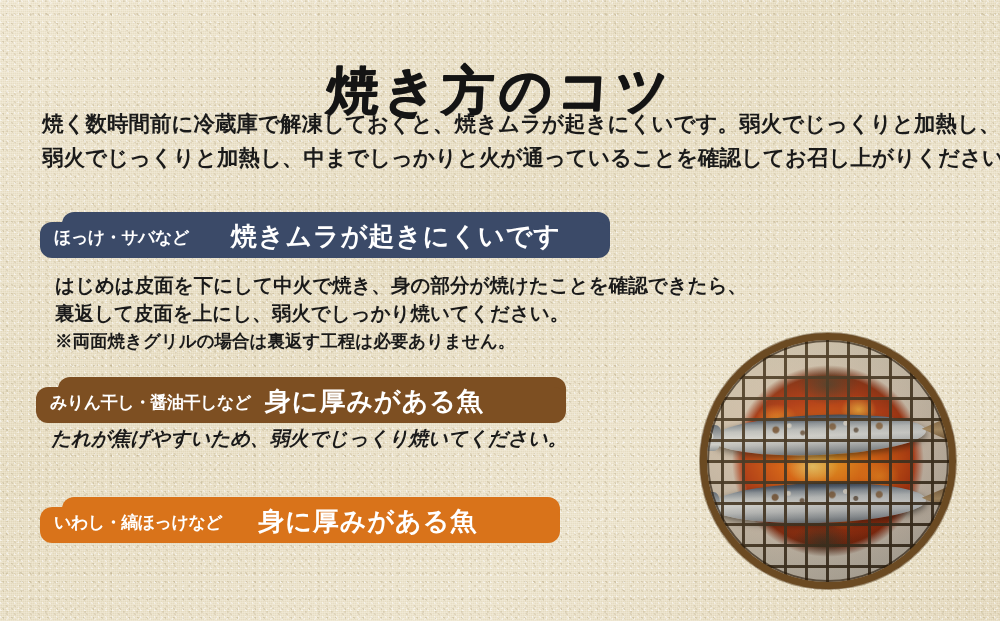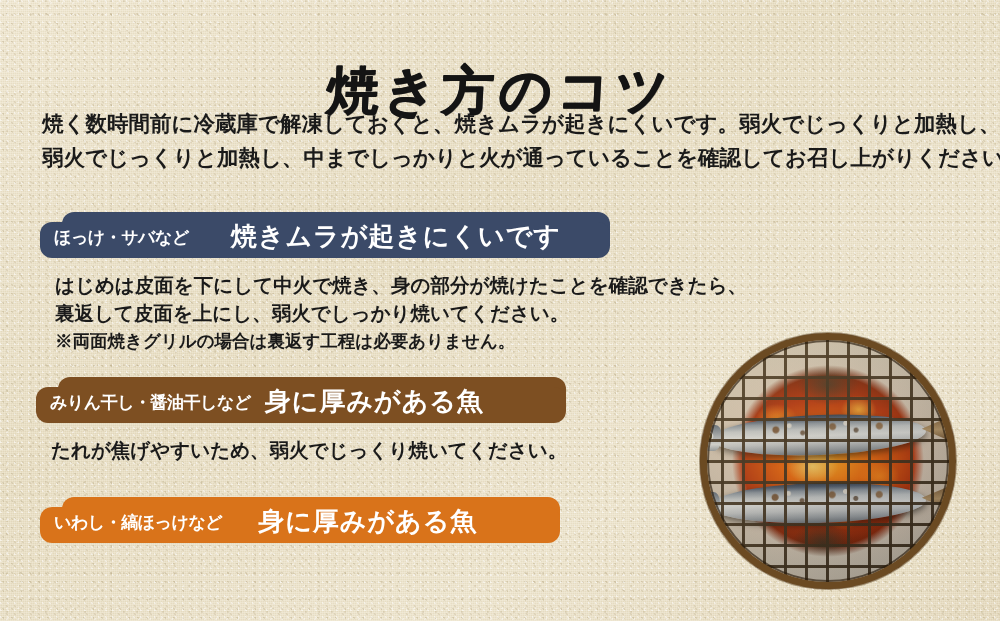--- a/index.html
+++ b/index.html
@@ -294,21 +294,21 @@
 
   <div class="section" style="left:36px; top:377px; width:530px;text-align:center;">
     <div class="banner s2">
       <div class="shape-top" style="background: rgb(125, 79, 34);"></div>
       <div class="shape-bot" style="background: rgb(125, 79, 34);"></div>
       <div class="label">
         <span class="sub">みりん干し・醤油干しなど</span>
         <span class="main" style="margin-left:14px;">身に厚みがある魚</span>
       </div>
     </div>
-    <div class="body-text" style="margin-top:14px; margin-left:15px;">
+    <div class="body-text" style="margin-top:2px; margin-left:15px;font-style:italic;">
       <span class="ln">たれが焦げやすいため、弱火でじっくり焼いてください。</span>
     </div>
   </div>
 
   <div class="section" style="left:40px; top:497px; width:520px;">
     <div class="banner s3">
       <div class="shape-top" style="background: rgb(217, 115, 26);"></div>
       <div class="shape-bot" style="background: rgb(217, 115, 26);"></div>
       <div class="label">
         <span class="sub">いわし・縞ほっけなど</span>

